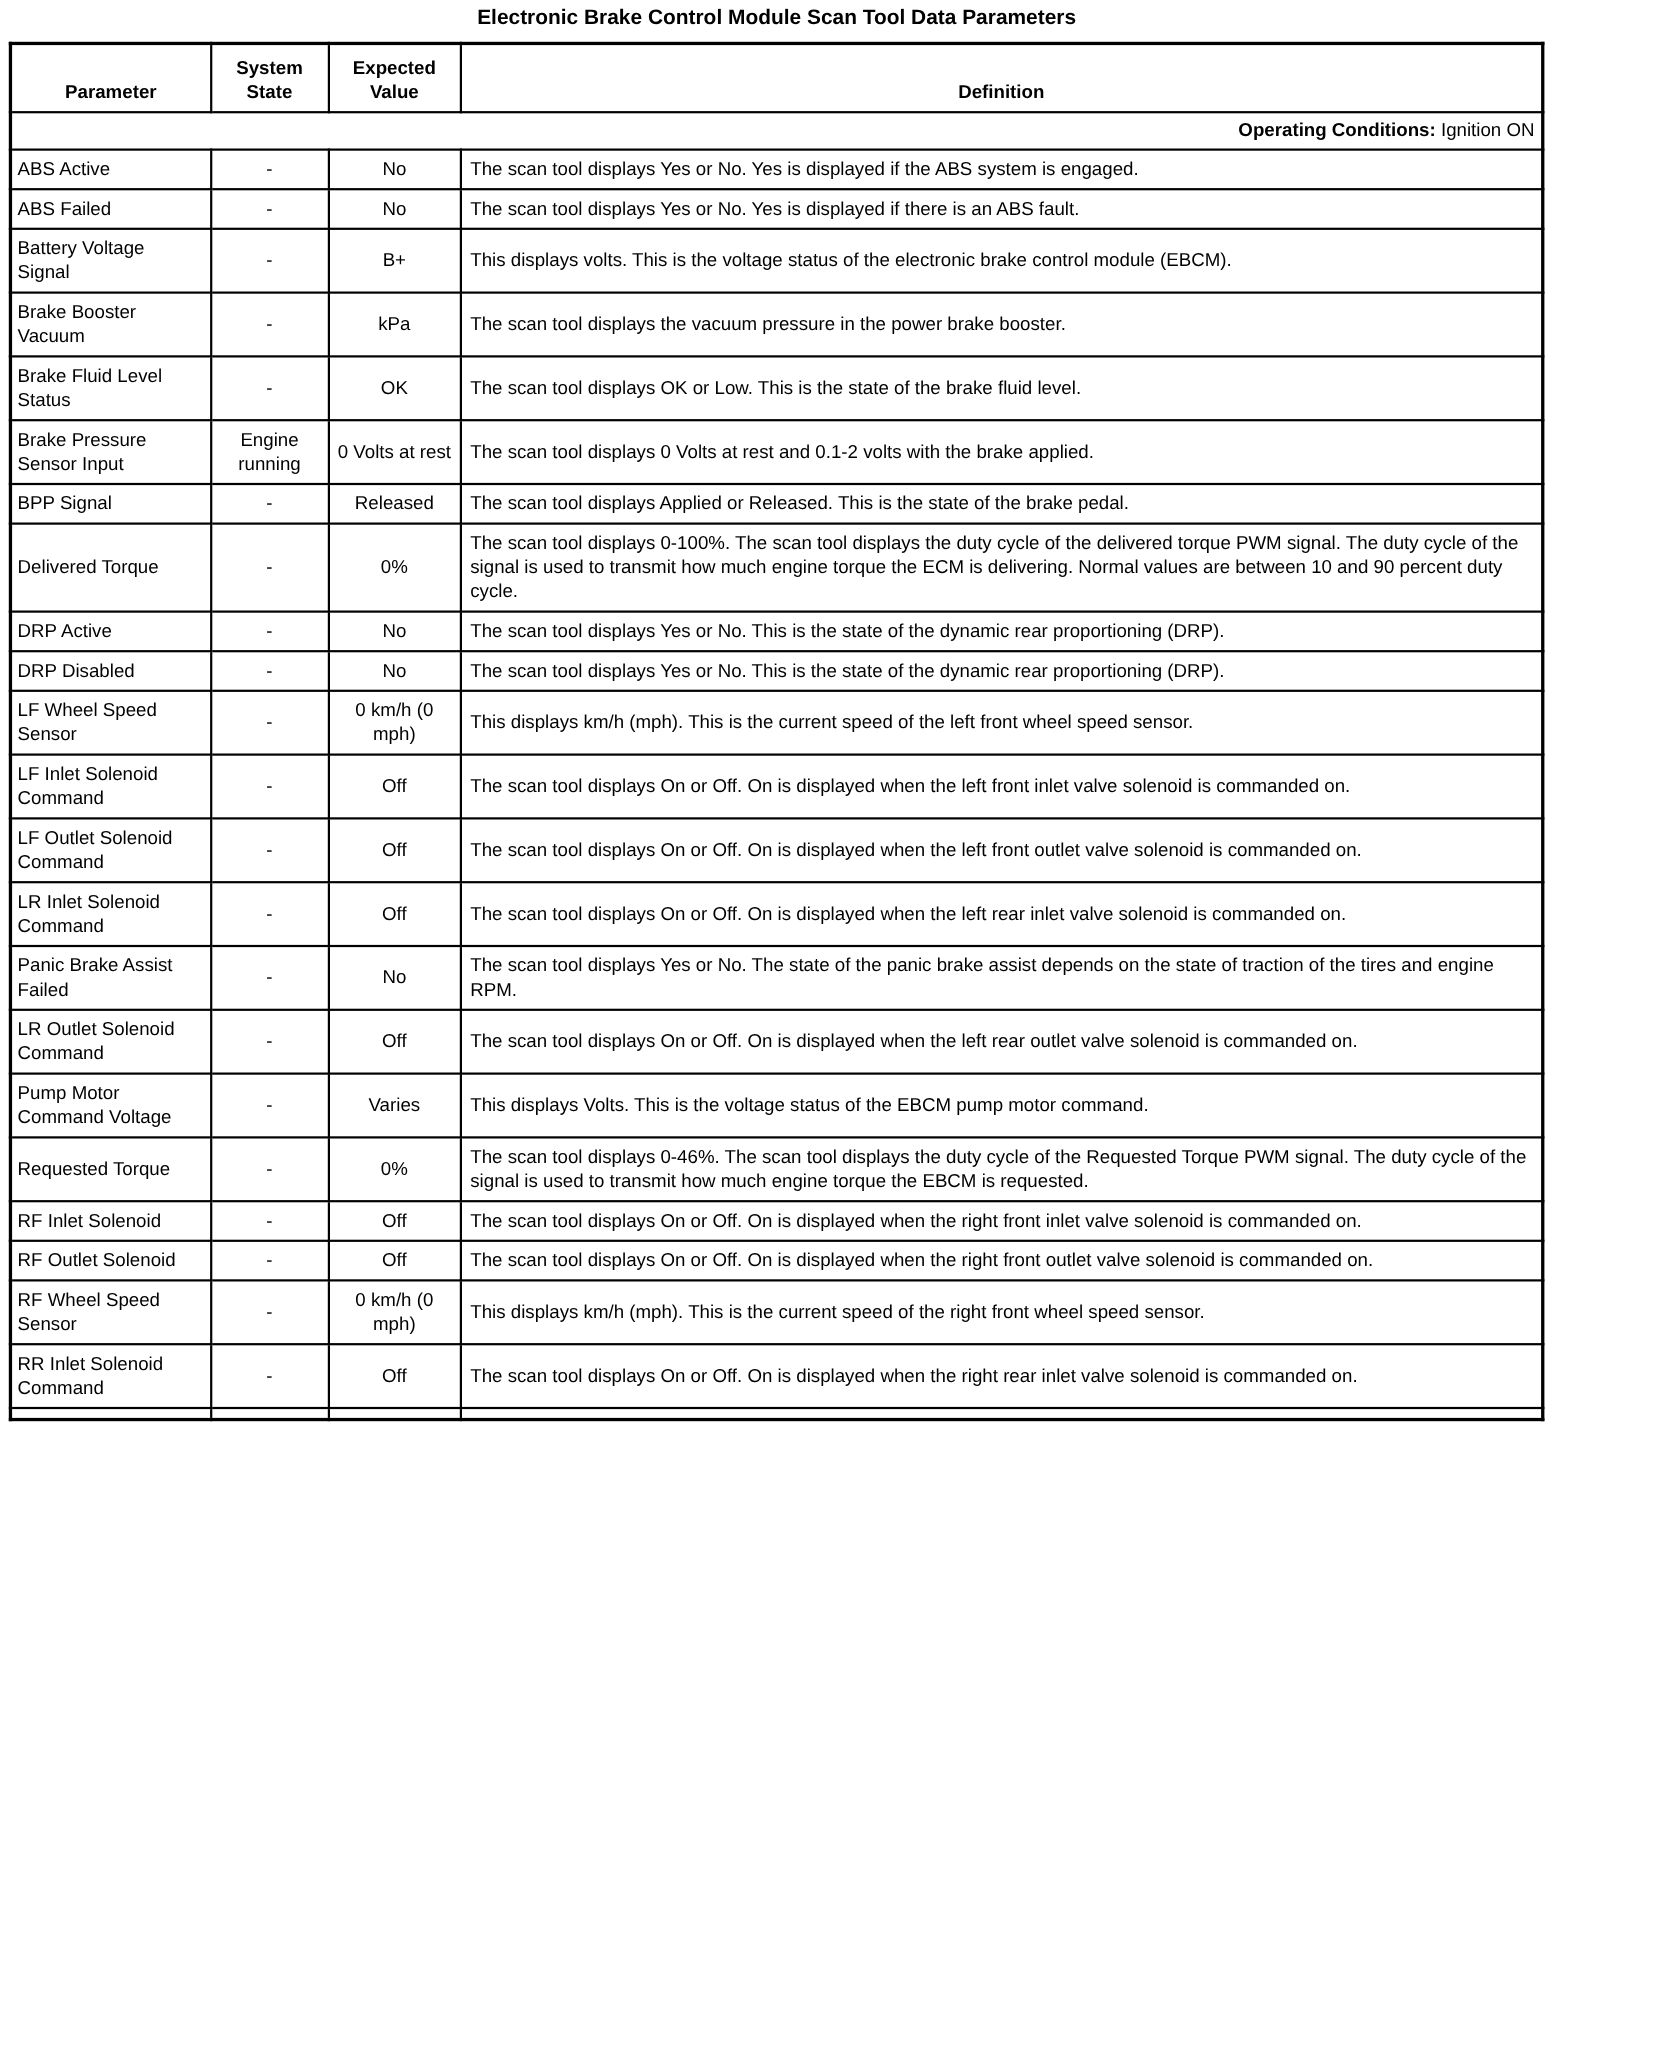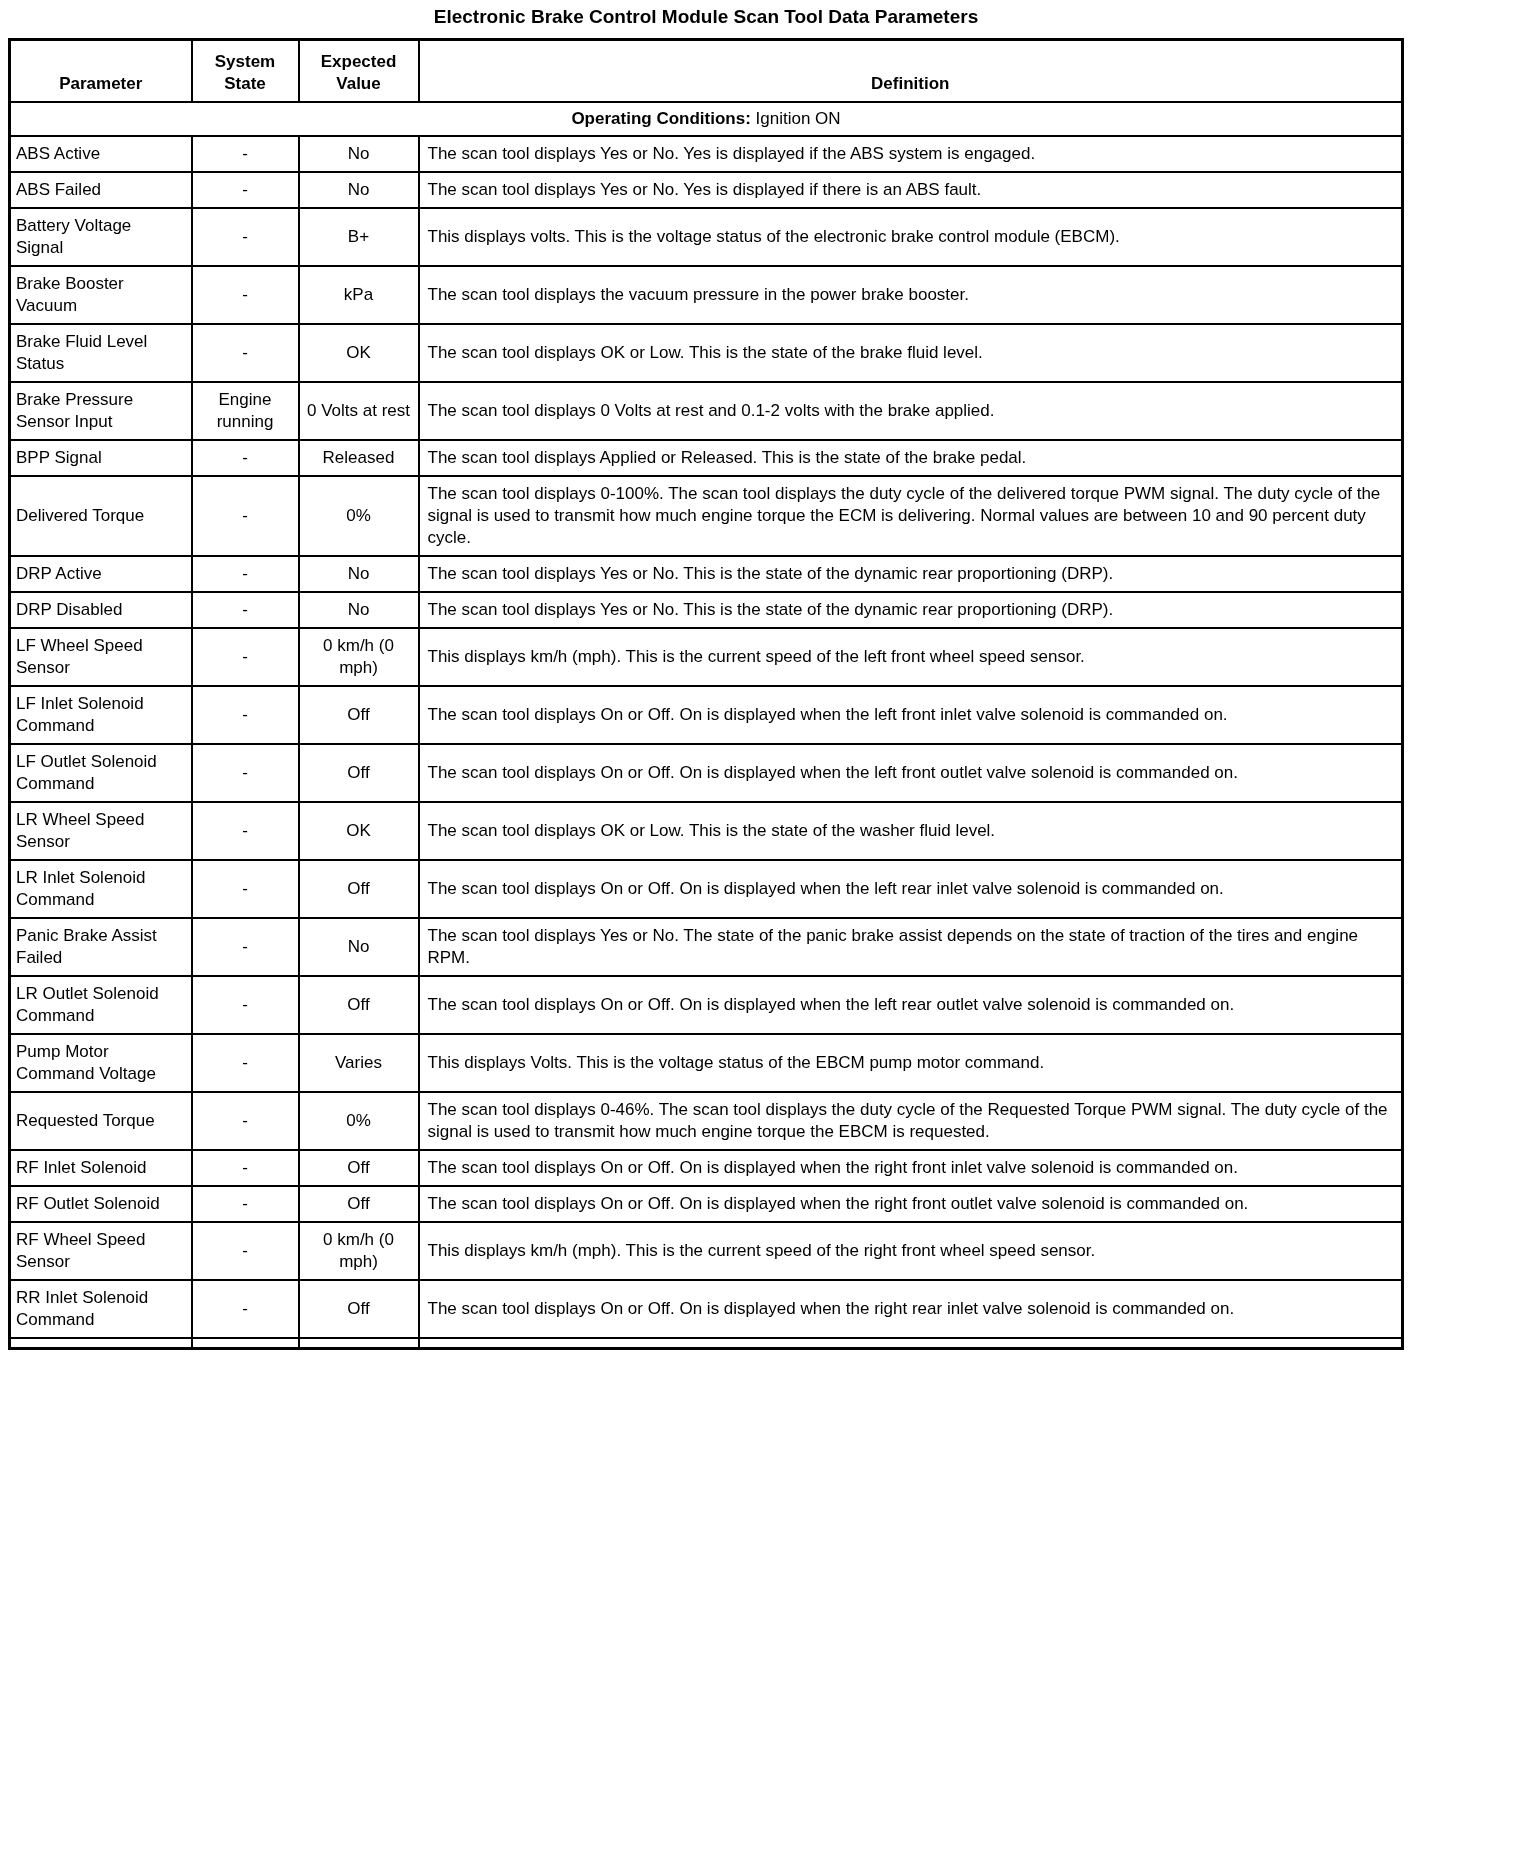--- a/index.html
+++ b/index.html
@@ -51,21 +51,21 @@
   }
   td.col-state, td.col-value {
     text-align: center;
   }
   td.col-def {
     text-align: left;
     padding-left: 8px;
     padding-right: 10px;
   }
   tr.opcond-row td {
-    text-align: center;
+    text-align: right;
     padding: 5px 6px;
   }
   .b { font-weight: bold; }
   tr.cutoff-row td {
     height: 8px;
     padding: 0;
     line-height: 8px;
     overflow: hidden;
   }
 </style>
@@ -172,26 +172,20 @@
           <td class="col-value">Off</td>
           <td class="col-def">The scan tool displays On or Off. On is displayed when the left front inlet valve solenoid is commanded on.</td>
         </tr>
         <tr>
           <td class="col-param">LF Outlet Solenoid Command</td>
           <td class="col-state">-</td>
           <td class="col-value">Off</td>
           <td class="col-def">The scan tool displays On or Off. On is displayed when the left front outlet valve solenoid is commanded on.</td>
         </tr>
         <tr>
-          <td class="col-param">LR Wheel Speed Sensor</td>
-          <td class="col-state">-</td>
-          <td class="col-value">OK</td>
-          <td class="col-def">The scan tool displays OK or Low. This is the state of the washer fluid level.</td>
-        </tr>
-        <tr>
           <td class="col-param">LR Inlet Solenoid Command</td>
           <td class="col-state">-</td>
           <td class="col-value">Off</td>
           <td class="col-def">The scan tool displays On or Off. On is displayed when the left rear inlet valve solenoid is commanded on.</td>
         </tr>
         <tr>
           <td class="col-param">Panic Brake Assist Failed</td>
           <td class="col-state">-</td>
           <td class="col-value">No</td>
           <td class="col-def">The scan tool displays Yes or No. The state of the panic brake assist depends on the state of traction of the tires and engine RPM.</td>

